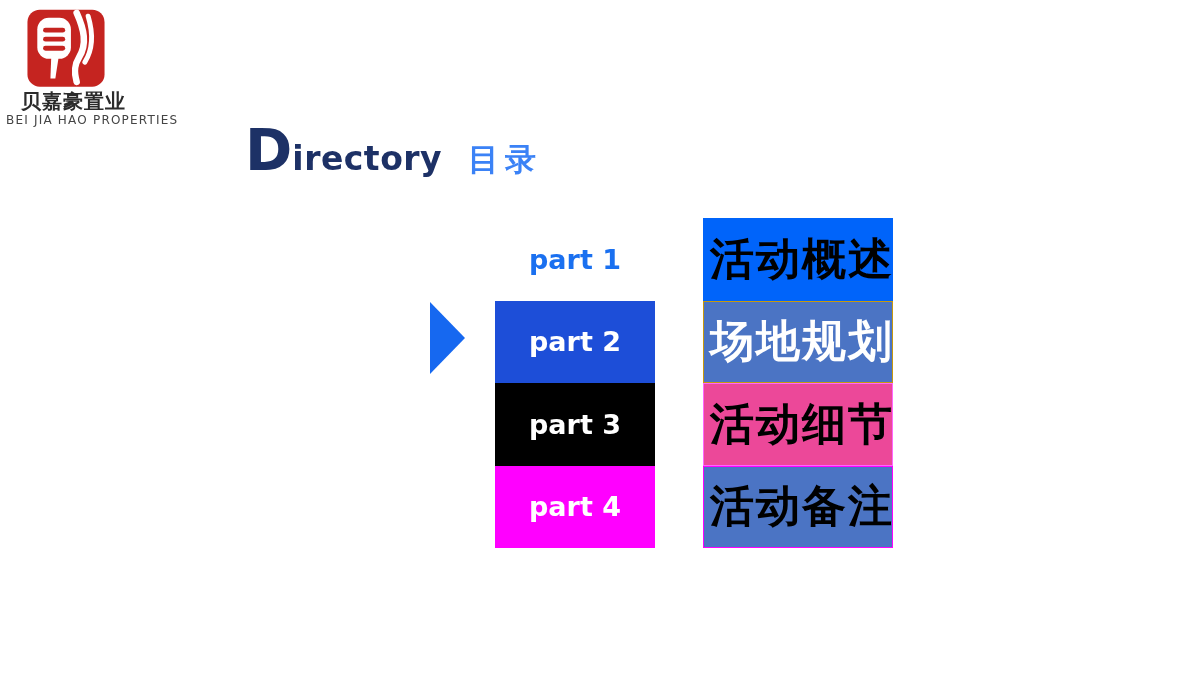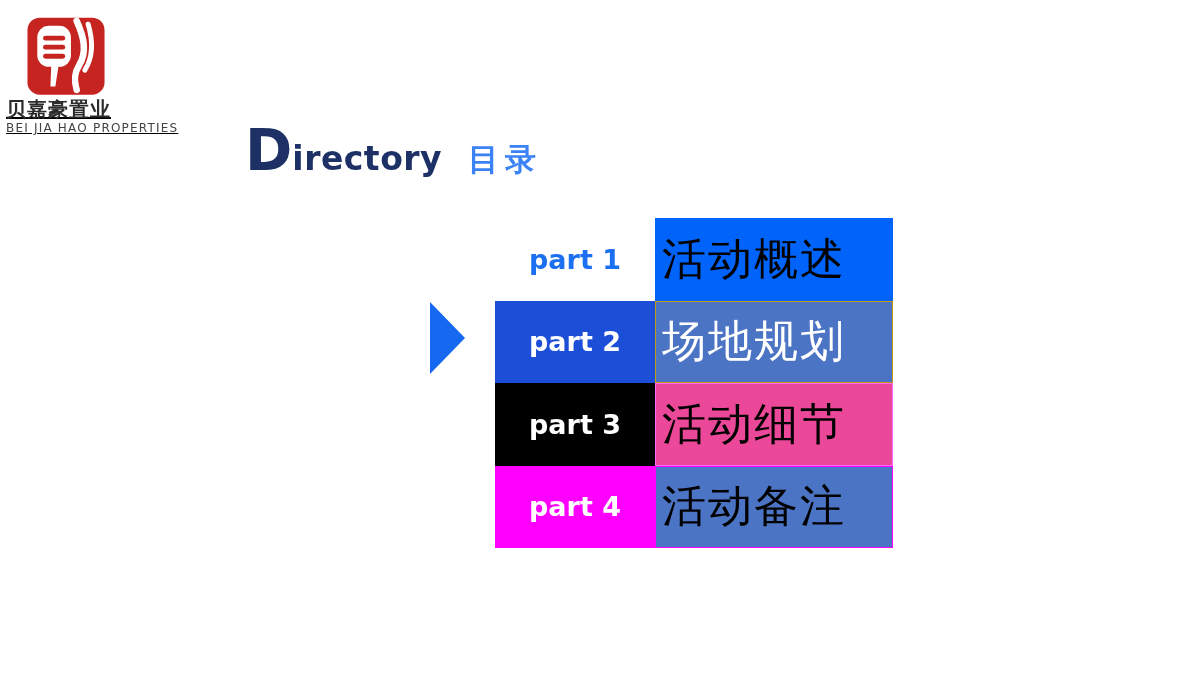--- a/index.html
+++ b/index.html
@@ -5,21 +5,21 @@
   html,body{margin:0;padding:0;background:#ffffff;}
   .slide{
     position:relative;
     width:1200px;height:675px;
     background:#ffffff;
     overflow:hidden;
     font-family:"DejaVu Sans","Liberation Sans",sans-serif;
   }
 
   
-  .logo{position:absolute;left:6px;top:16px;width:120px;text-align:left;text-decoration:underline;}
+  .logo{position:absolute;left:6px;top:8px;width:120px;text-align:right;}
   .logo-seal{display:block;margin:0 auto;width:84px;height:82px;}
   .logo-cn{
     font-family:"Liberation Serif","DejaVu Serif",serif;
     font-weight:bold;font-size:20px;color:#2b2b2b;
     letter-spacing:1px;line-height:22px;white-space:nowrap;
   }
   .logo-en{
     font-size:12px;color:#444444;letter-spacing:1.2px;
     margin-top:1px;white-space:nowrap;
   }
@@ -52,23 +52,24 @@
   }
   .toc-label{
     display:flex;align-items:center;justify-content:center;
     font-weight:bold;font-size:27px;
   }
   .toc-title{
     display:flex;align-items:center;
     box-sizing:border-box;
     border:1px solid transparent;
     padding-left:6px;
-    font-weight:normal;font-size:44px;
+    font-weight:bold;font-size:44px;
     letter-spacing:2px;
     white-space:nowrap;
+    margin-left:48px;
   }
 </style>
 </head>
 <body>
 
 <div class="slide">
 
   <div class="logo">
     <svg class="logo-seal" viewBox="0 0 100 100">
       <rect x="3" y="2" width="94" height="94" rx="15" fill="#c52420"></rect>

